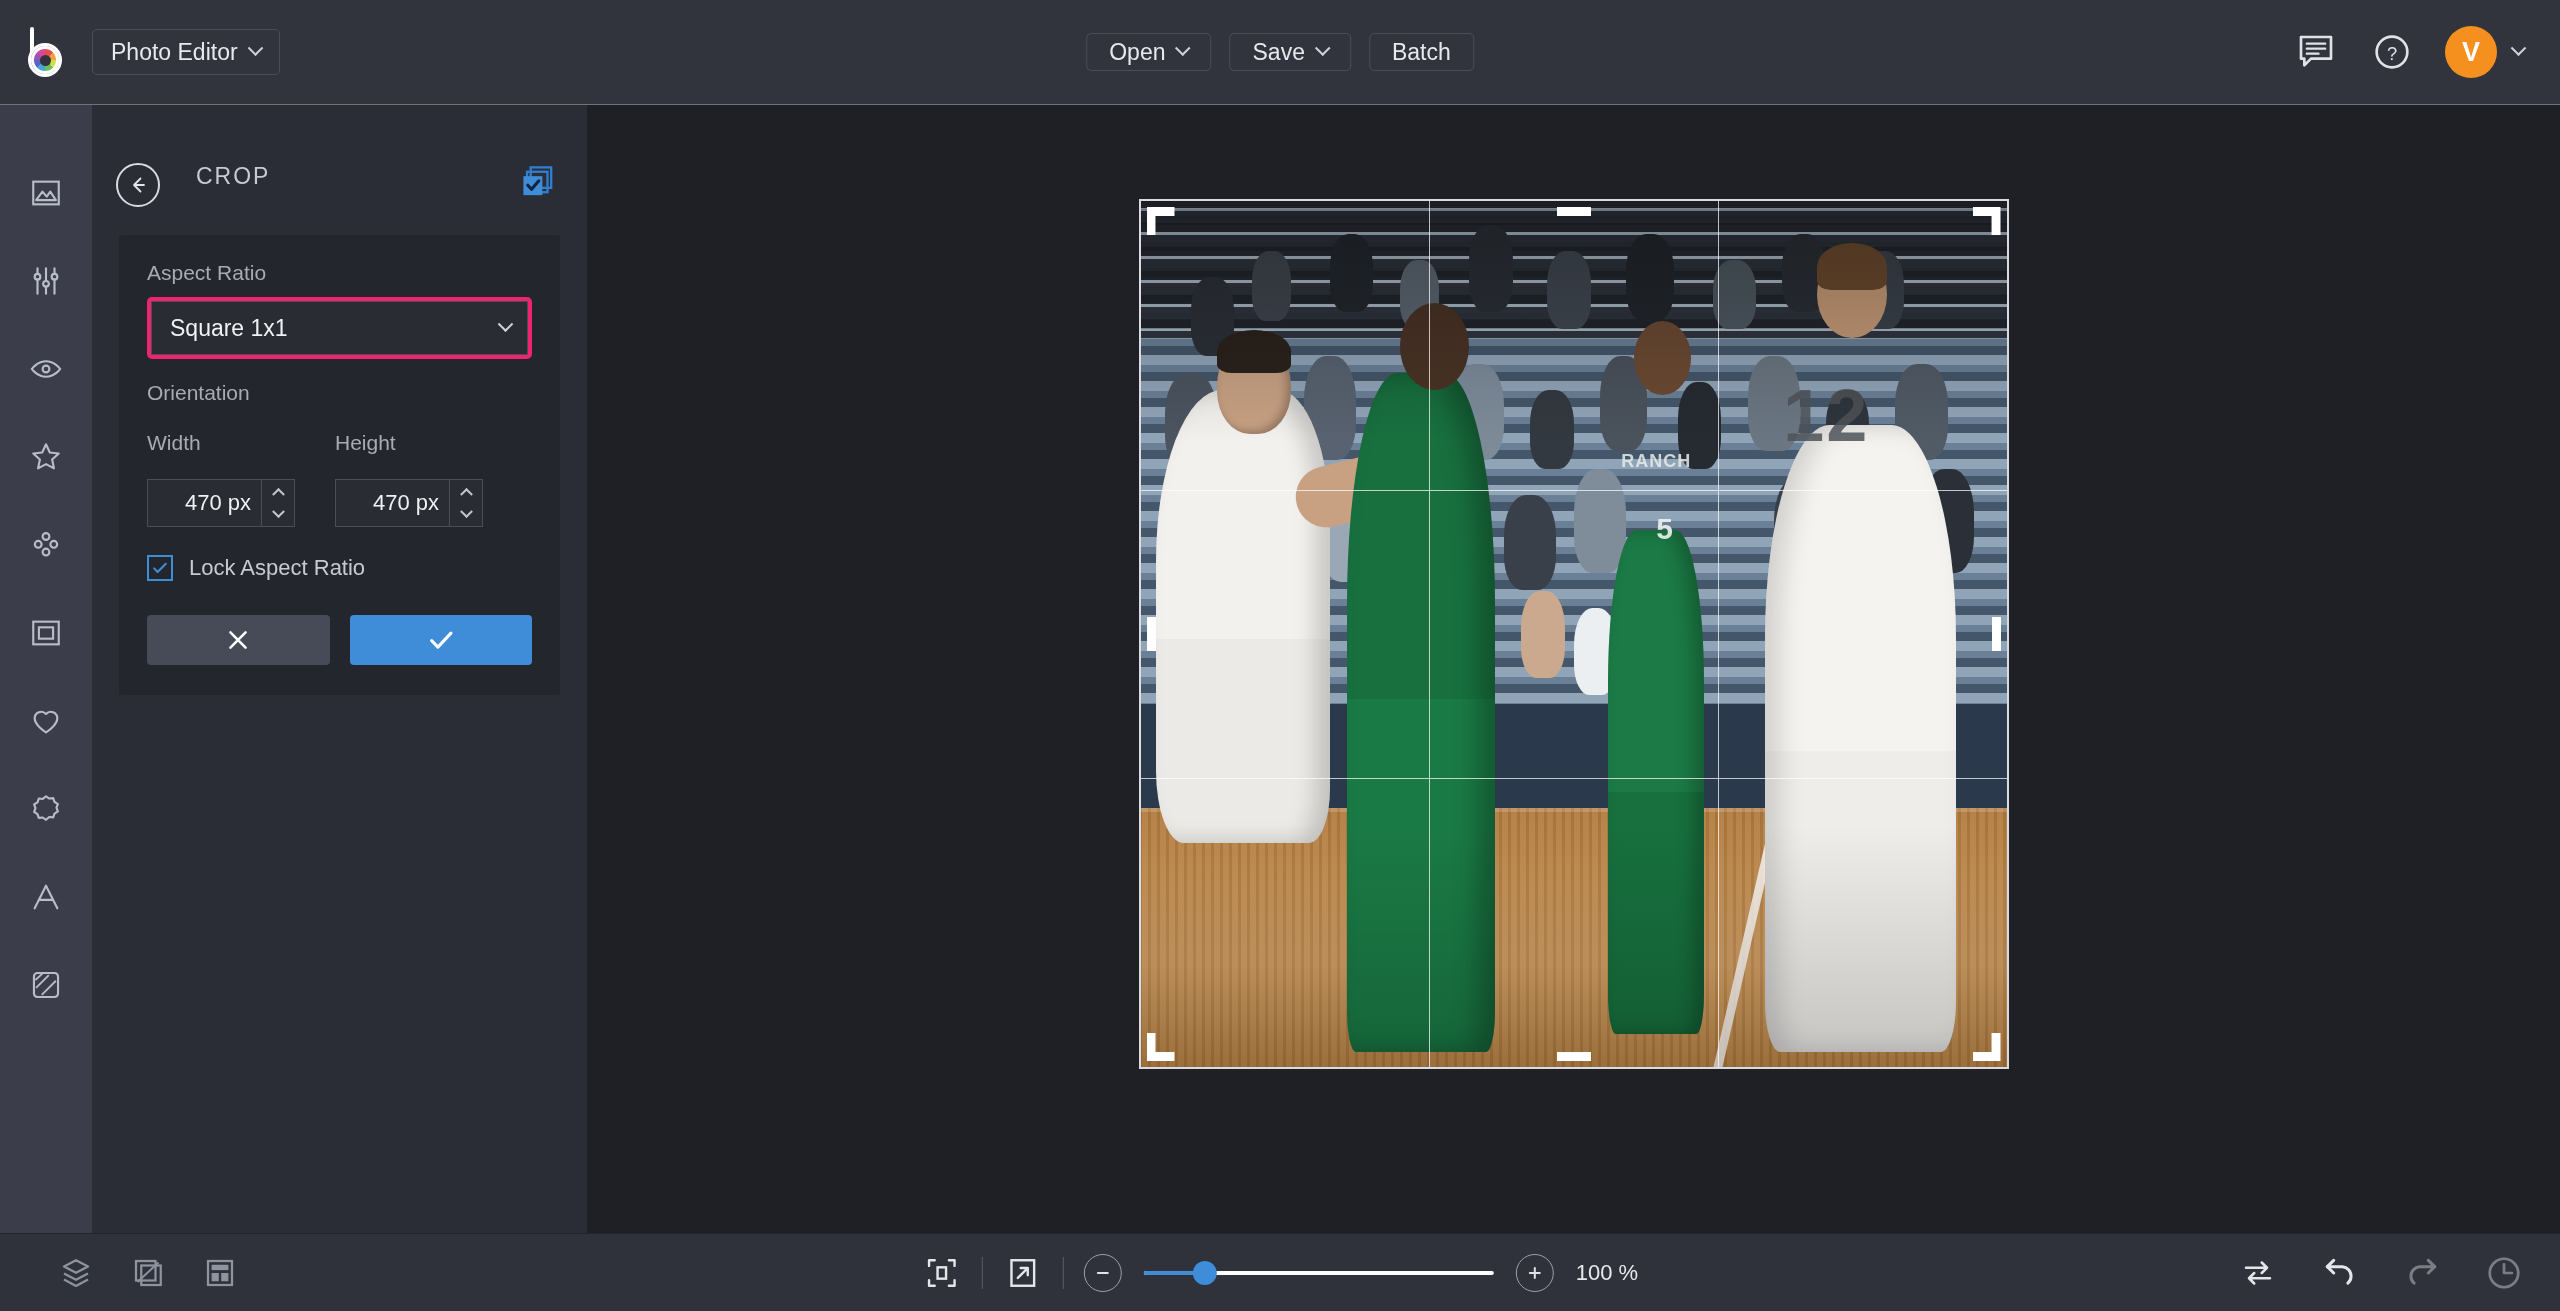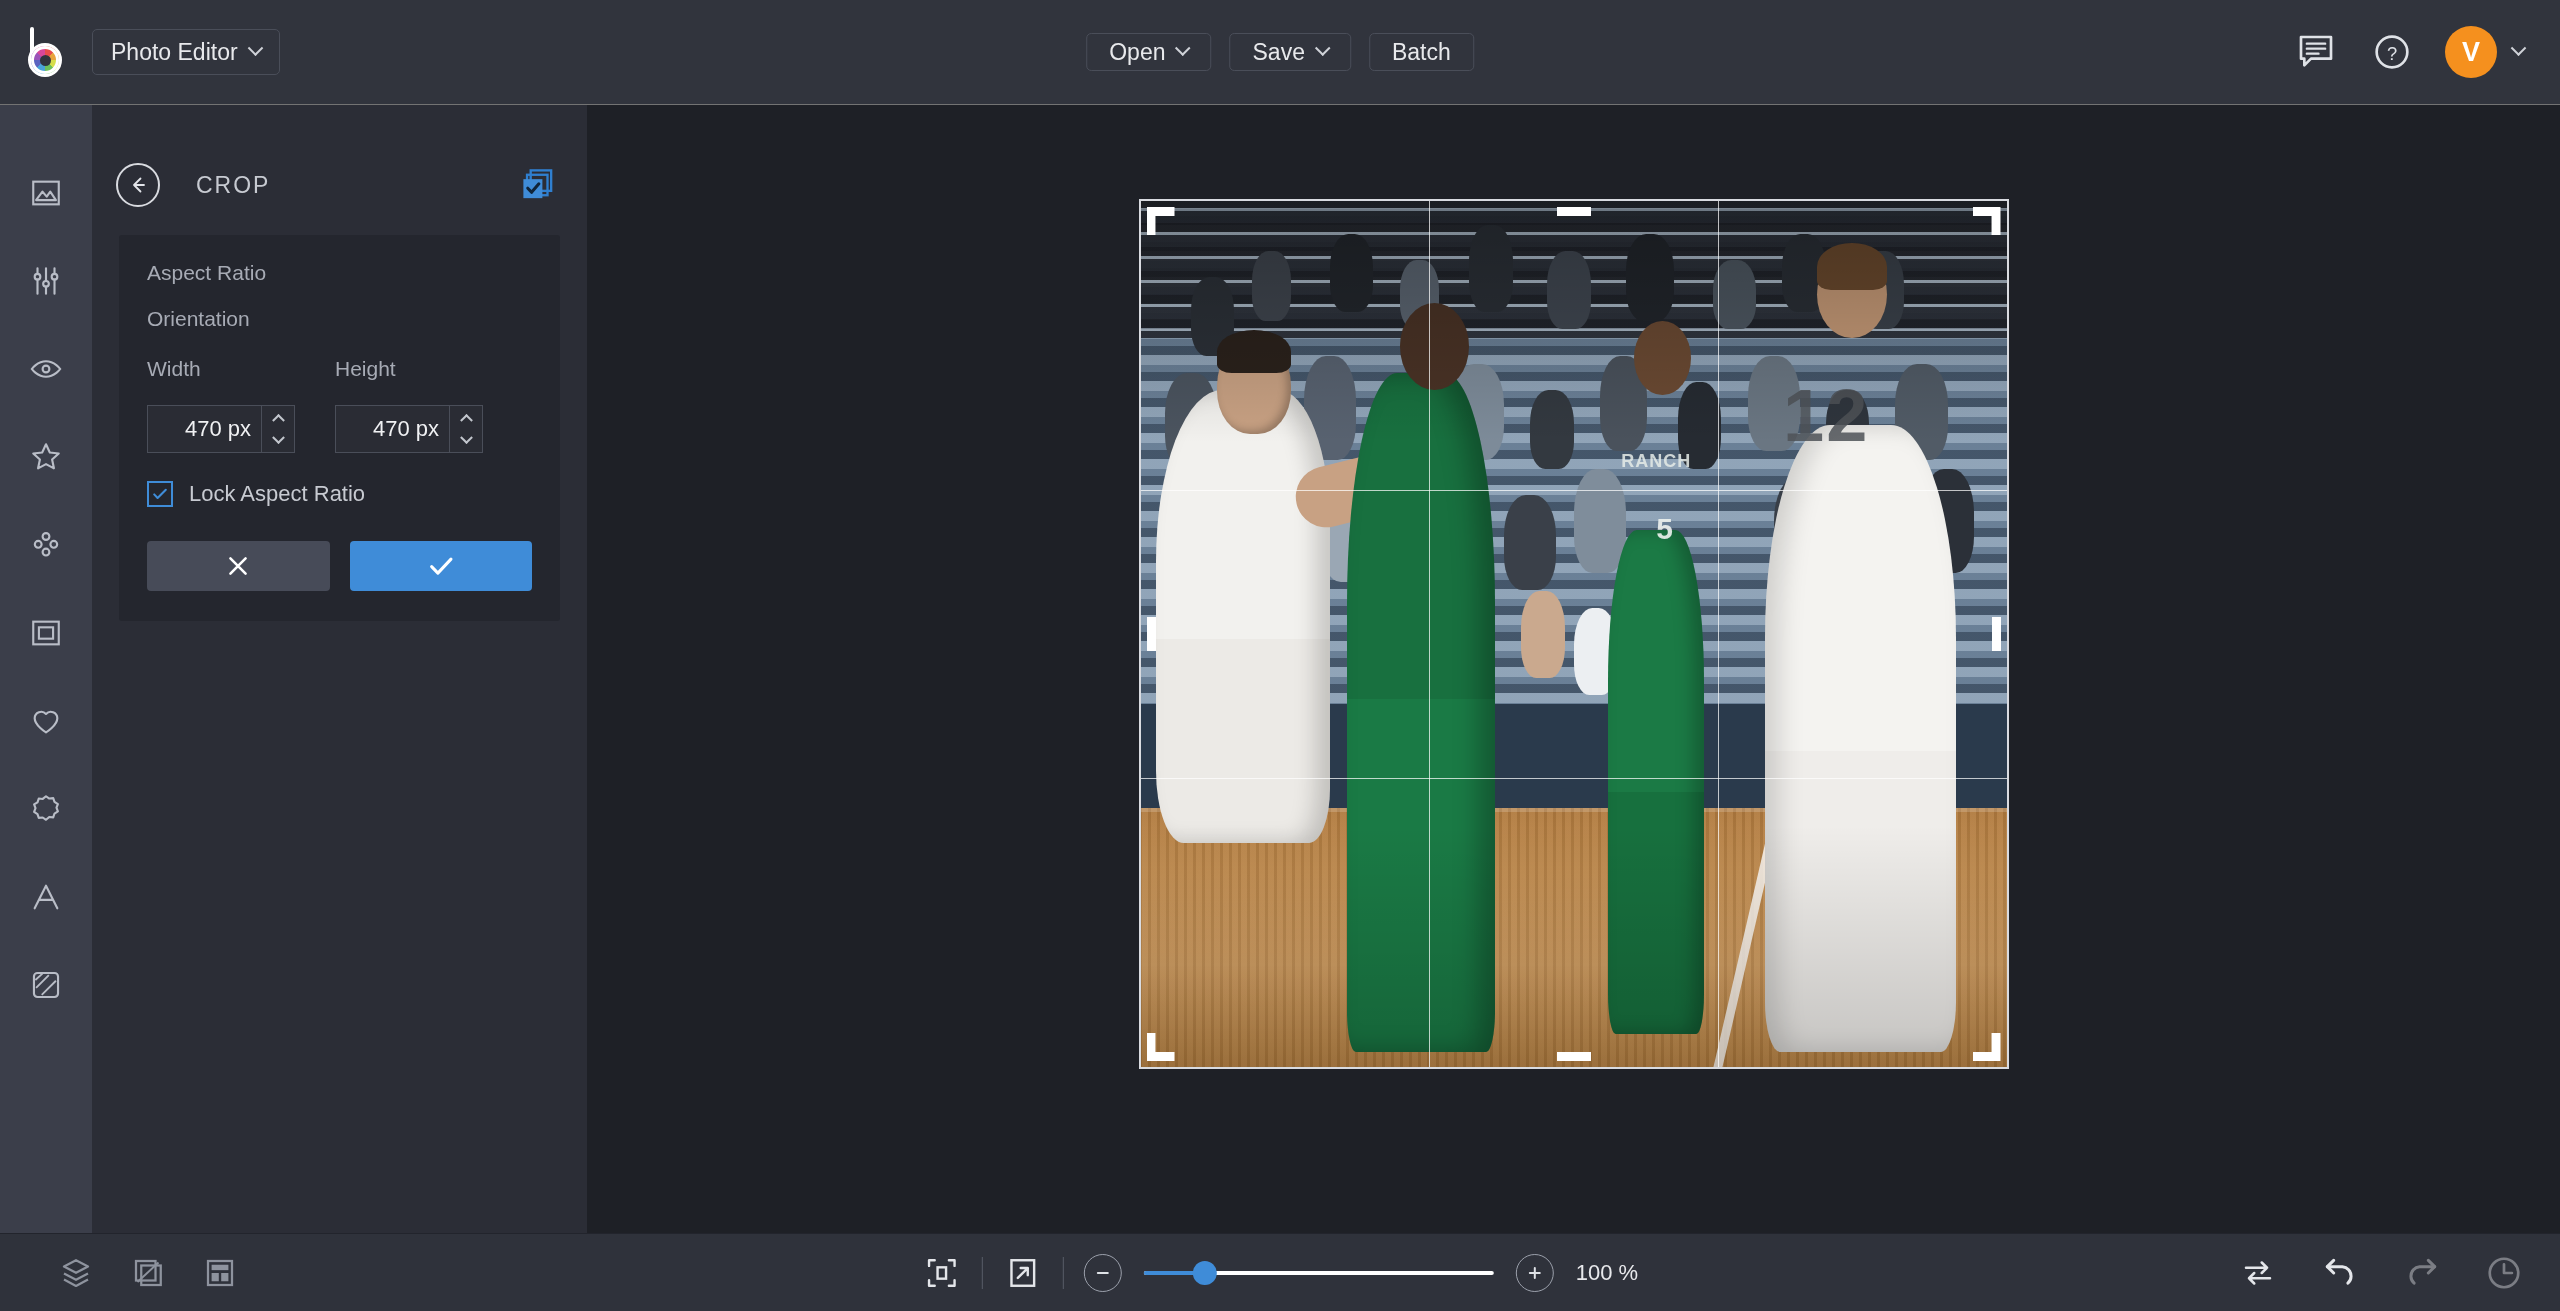--- a/index.html
+++ b/index.html
@@ -69,21 +69,21 @@
   .rail {
     width:92px; min-width:92px; background:#3b3e4a;
     display:flex; flex-direction:column; align-items:center; padding-top:60px; gap:32px;
   }
   .rail-item { width:56px; height:56px; display:flex; align-items:center; justify-content:center; cursor:pointer; border-radius:5px; }
 
   .panel {
     width:495px; min-width:495px; background:#2b2d36;
     display:flex; flex-direction:column; padding:0;
   }
-  .panel-head { display:flex; align-items:center; padding:58px 30px 0 0; }
+  .panel-head { display:flex; padding:58px 30px 0 0; }
   .back-circle {
     width:44px; height:44px; border-radius:50%; border:2px solid #d9dbe0;
     display:flex; align-items:center; justify-content:center; margin-left:24px; cursor:pointer; flex:none;
   }
   .panel-title { font-size:23px; letter-spacing:2px; color:#c7cad1; margin-left:36px; }
   .panel-head-action { margin-left:auto; width:38px; height:38px; cursor:pointer; }
 
   .card { background:#24262e; margin:28px 27px 0 27px; border-radius:3px; padding:26px 28px 30px 28px; }
   .field-label { font-size:21px; color:#a7abb5; margin-bottom:12px; }
 
@@ -372,20 +372,26 @@
             <rect x="8" y="3" width="14" height="14" stroke="#2f7fd0" stroke-width="1.6"></rect>
             <rect x="5.5" y="6" width="14" height="14" stroke="#2f7fd0" stroke-width="1.6"></rect>
             <rect x="3" y="9" width="13" height="13" fill="#3f8cd8"></rect>
             <path d="M6 15.2l2.6 2.8 5-5.8" stroke="#10253a" stroke-width="2.1" stroke-linecap="round" stroke-linejoin="round" fill="none"></path>
           </svg>
         </div>
       </div>
 
       <div class="card">
         <div class="field-label">Aspect Ratio</div>
+        <div class="select-hl">
+          <div class="select">
+            <span>Square 1x1</span>
+            <span class="caret"></span>
+          </div>
+        </div>
 
         <div class="field-label" style="margin-top:22px">Orientation</div>
 
         <div class="wh-row">
           <div class="wh-col">
             <div class="wh-label">Width</div>
             <div class="stepper">
               <input class="stepper-input" value="470 px" style="">
               <div class="stepper-btns">
                 <div class="st-b">

